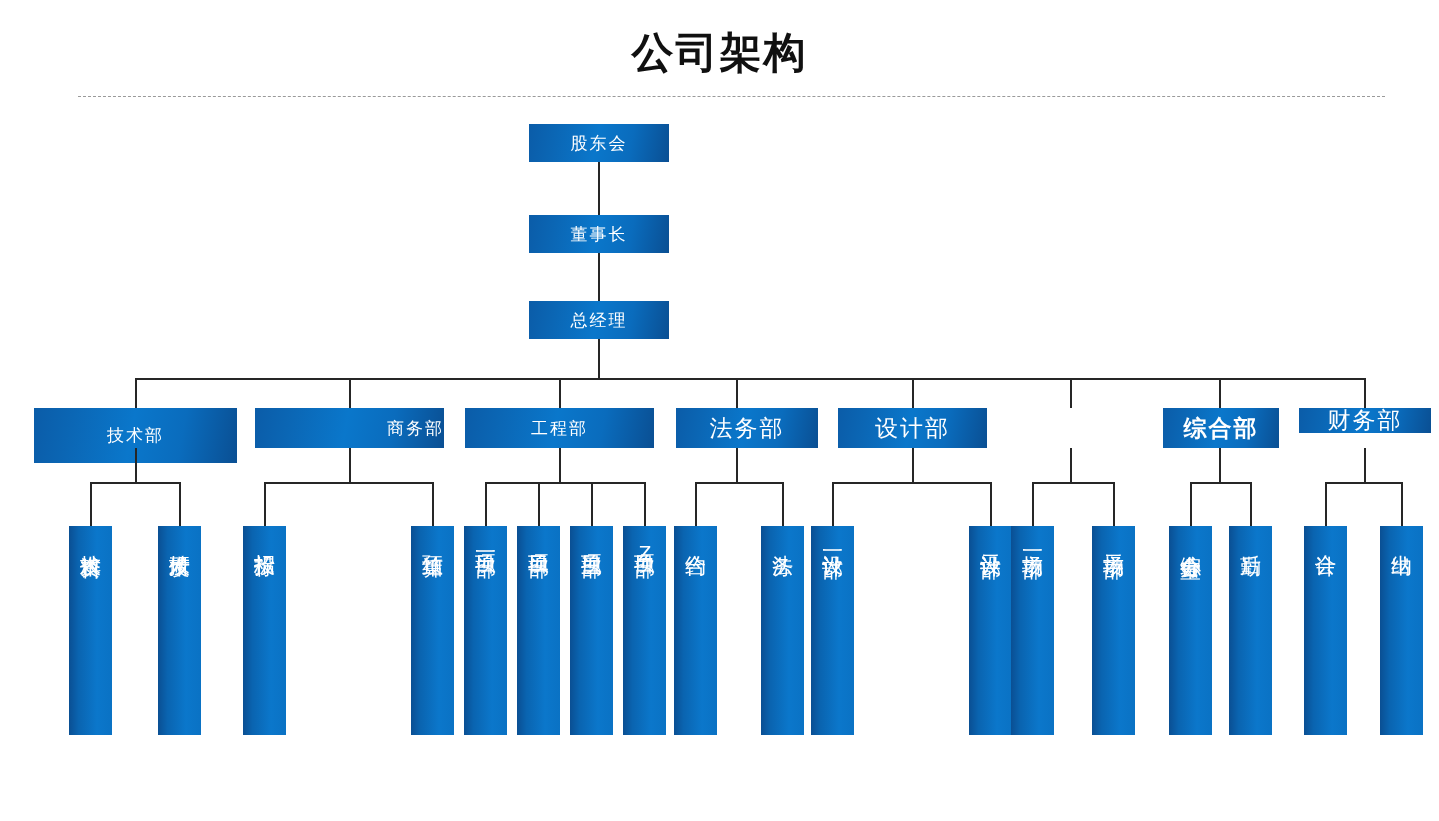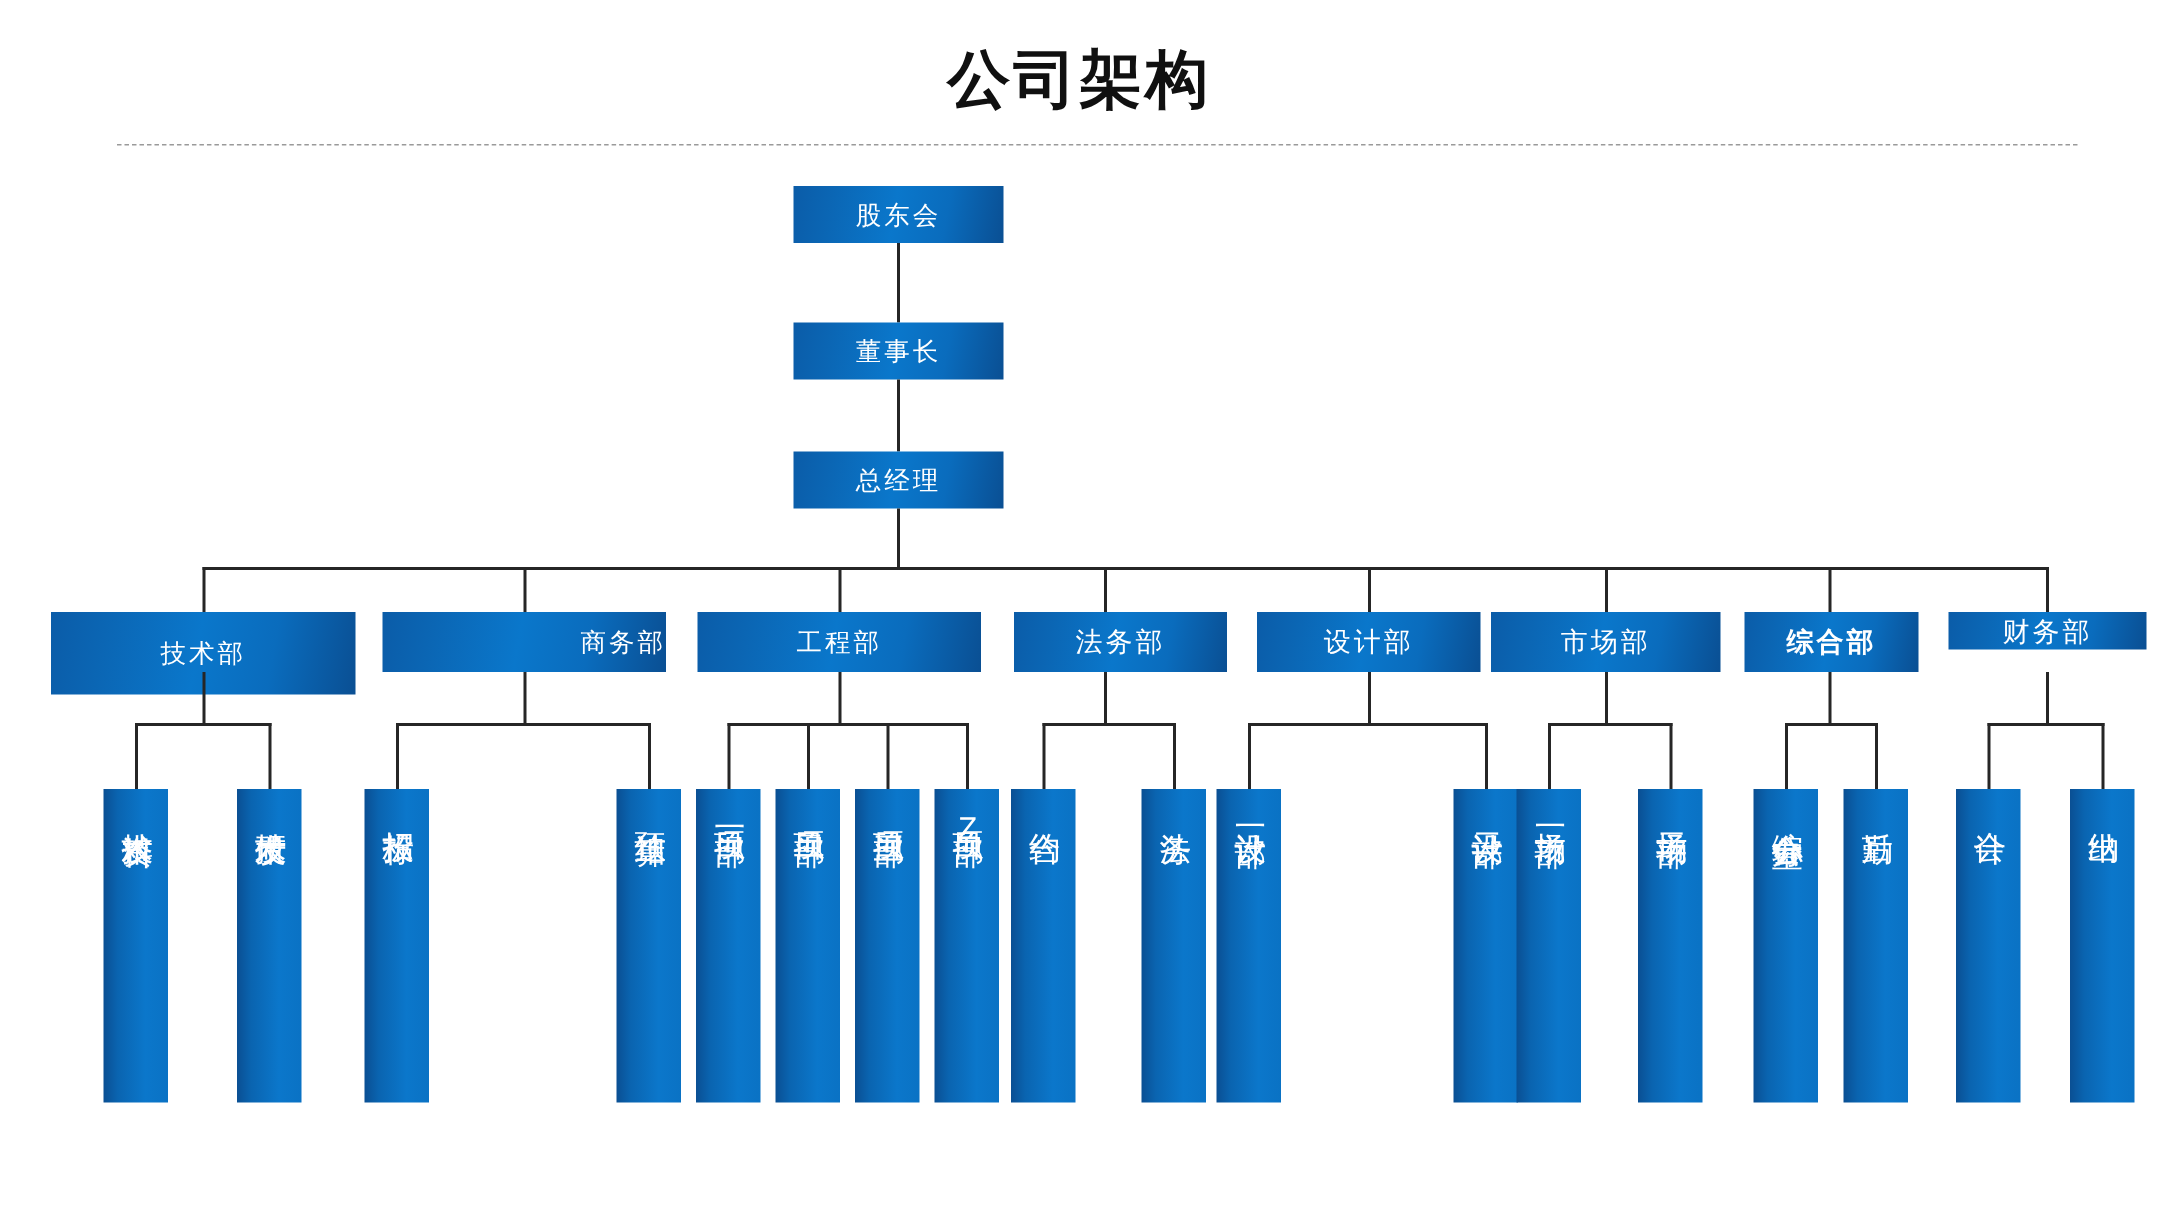--- a/index.html
+++ b/index.html
@@ -61,21 +61,21 @@
     overflow: hidden;
   }
   
   .node.horiz {
     background: linear-gradient(100deg, #0b5ca8 0%, #0b66b4 18%, #0a77cb 48%, #0a6cbd 72%, #0a4f93 100%);
     font-size: 17px;
     letter-spacing: 2px;
     line-height: 1;
   }
   .node.horiz.small {
-    font-size: 18px;
+    font-size: 23px;
   }
   
   .node.vert {
     background: linear-gradient(90deg, #0a4f93 0%, #0a64b0 22%, #0b77cb 65%, #0a72c4 100%);
     align-items: flex-start;
     justify-content: center;
     padding-top: 12px;
   }
   .node.vert .vlabel {
     writing-mode: vertical-rl;
@@ -129,23 +129,20 @@
   </div>
   <div class="node horiz" style="left:465px; top:408px; width:189px; height:40px;">
     <span>工程部</span>
   </div>
   <div class="node horiz small" style="left:676px; top:408px; width:142px; height:40px;">
     <span>法务部</span>
   </div>
   <div class="node horiz small" style="left:838px; top:408px; width:149px; height:40px;">
     <span>设计部</span>
   </div>
-  <div class="node horiz small" style="left:994px; top:408px; width:153px; height:40px;">
-    <span>市场部</span>
-  </div>
   <div class="node horiz small" style="left:1163px; top:408px; width:116px; height:40px;font-weight:bold;">
     <span>综合部</span>
   </div>
   <div class="node horiz small" style="left:1299px; top:408px; width:132px; height:25px;">
     <span>财务部</span>
   </div>
 
   <div class="line-v" style="left:135px; top:448px; height:35px;"></div>
   <div class="line-h" style="left:90px; top:482px; width:91px;"></div>
   <div class="line-v" style="left:90px; top:482px; height:44px;"></div>

